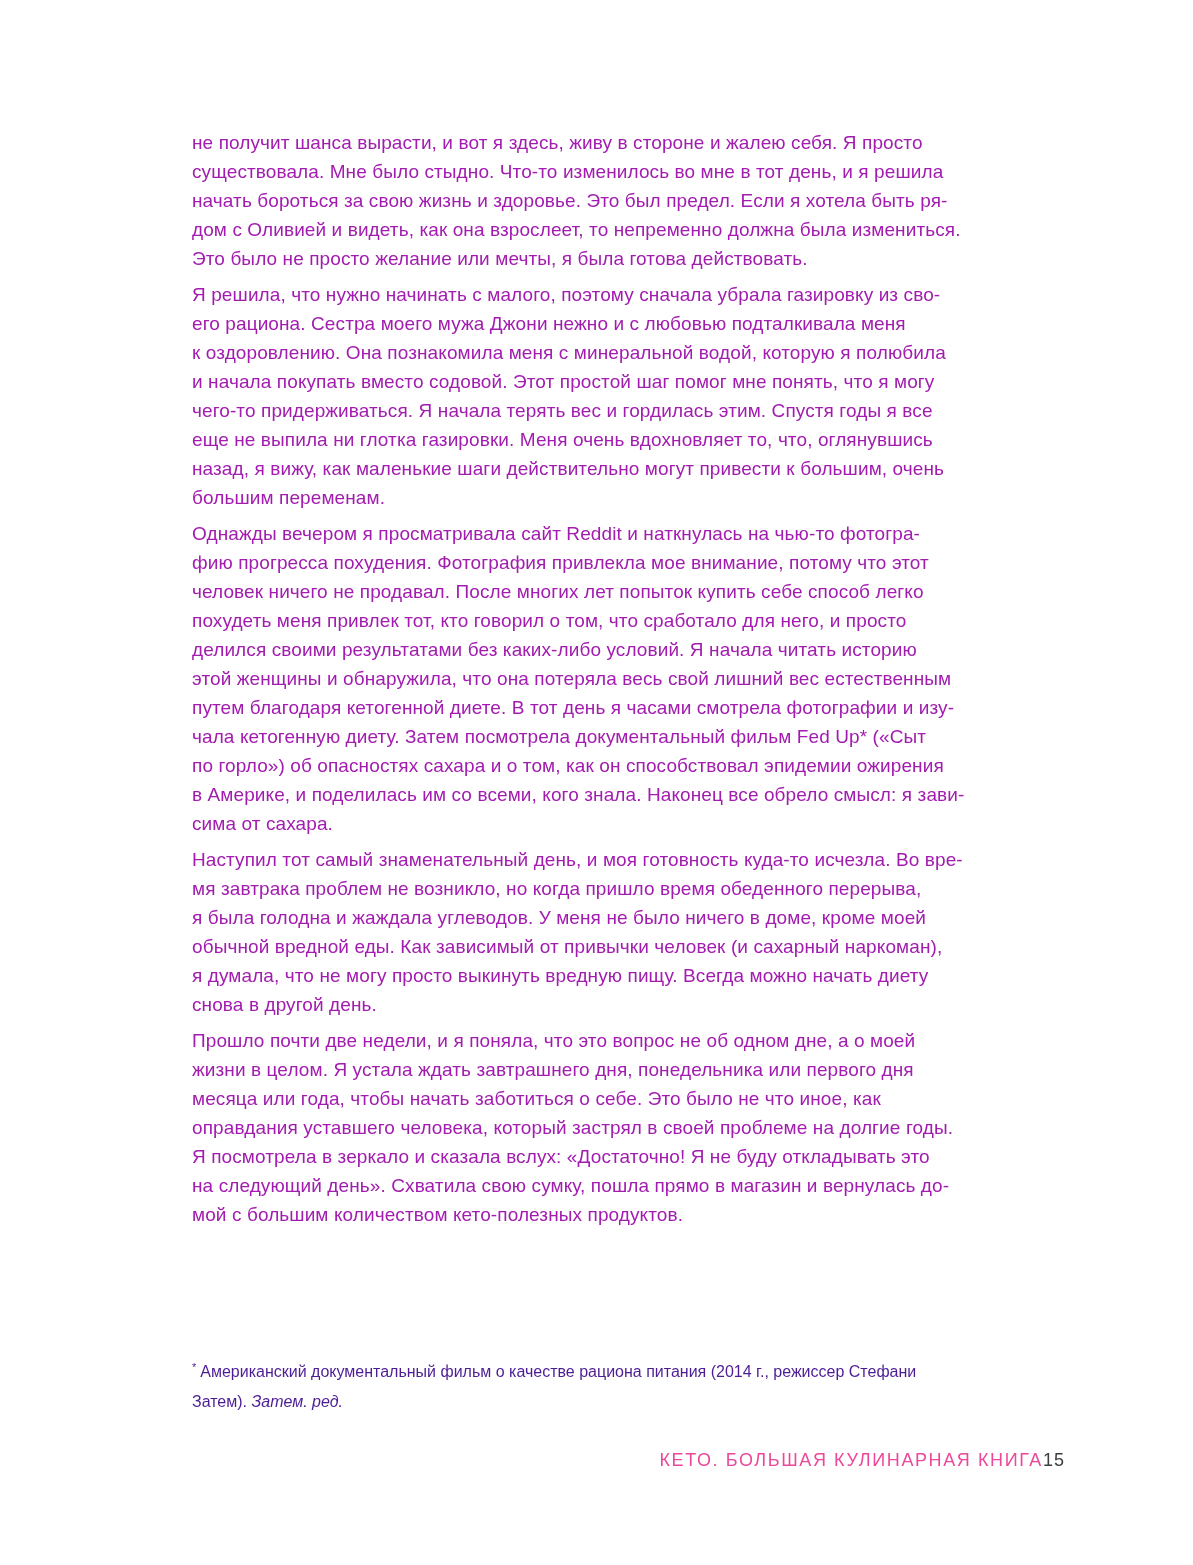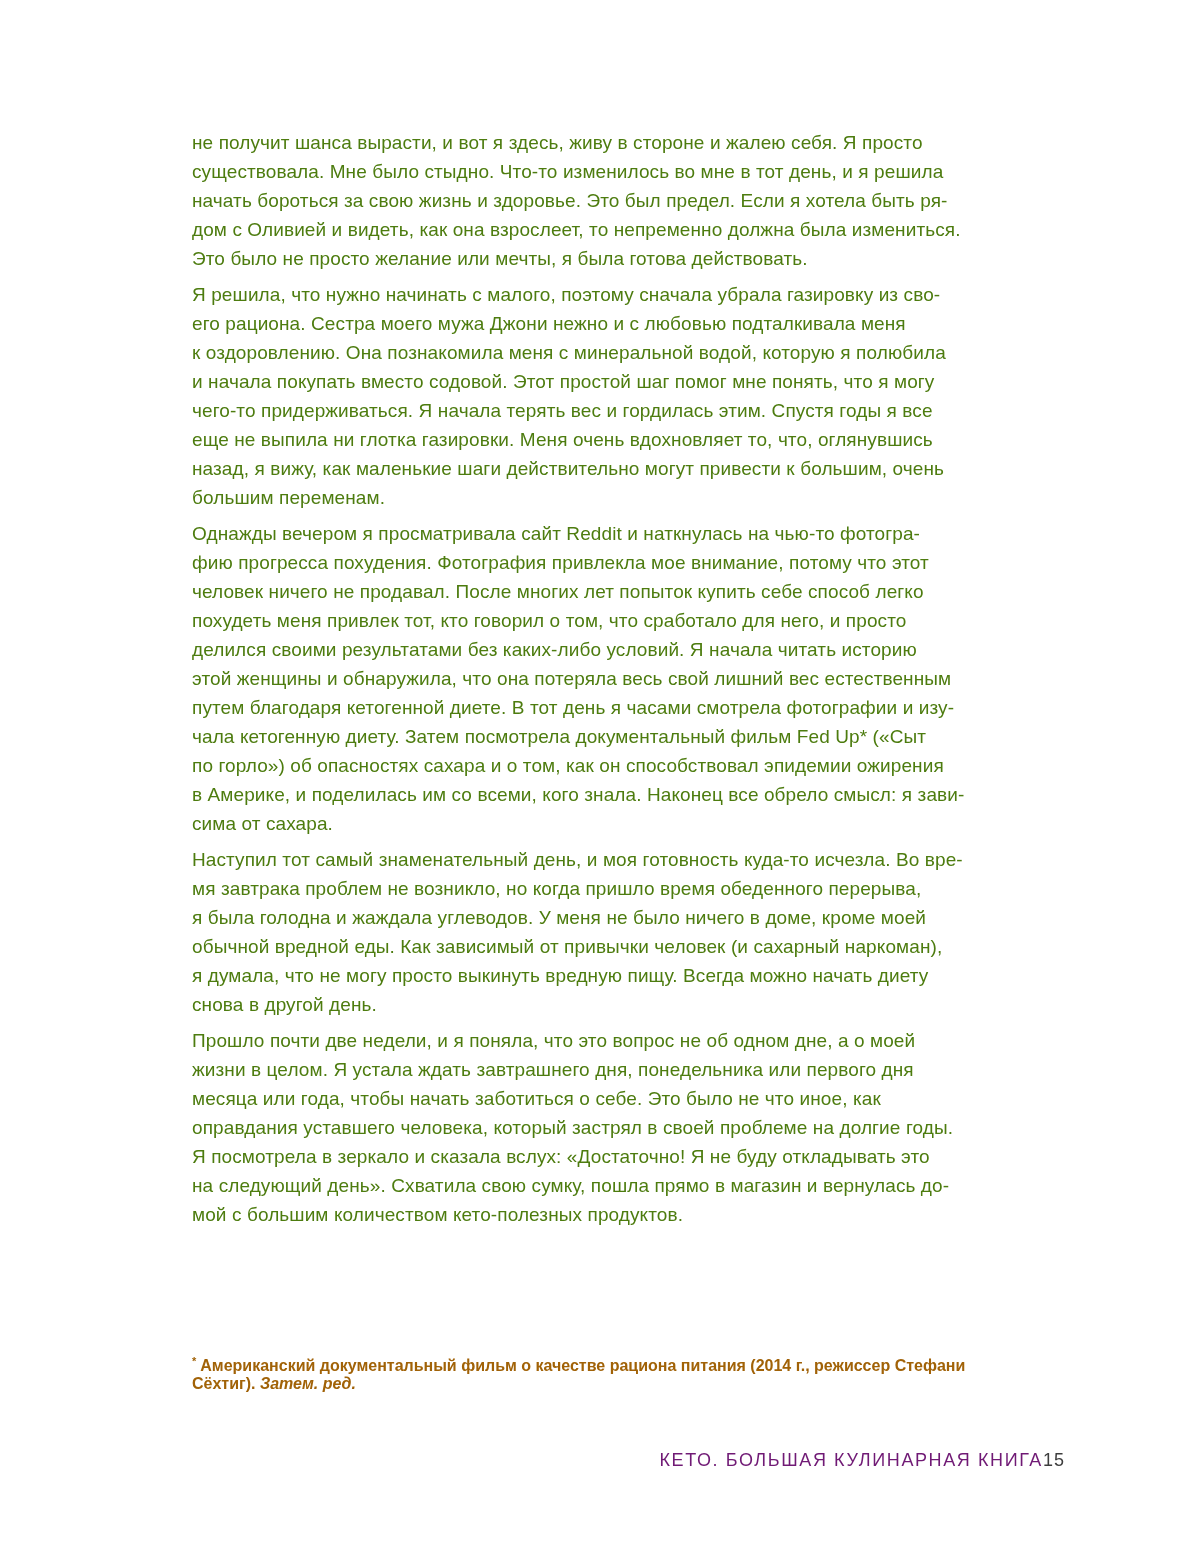--- a/index.html
+++ b/index.html
@@ -19,53 +19,53 @@
   .text-block {
     position: absolute;
     left: 192px;
     top: 128px;
     width: 800px;
   }
   .para {
     margin: 0 0 7px 0;
     font-size: 19px;
     line-height: 29px;
-    color: #4d7c0f;
+    color: #a21caf;
     letter-spacing: 0.1px;
     white-space: pre-line;
     font-weight: 300;
   }
   .footnote {
     position: absolute;
     left: 192px;
     top: 1352px;
     width: 800px;
     font-size: 16px;
-    line-height: 18px;
-    color: #a16207;
-    font-weight: 700;
+    line-height: 30px;
+    color: #4c1d95;
+    font-weight: 400;
   }
   .fn-marker {
     vertical-align: super;
     font-size: 11px;
     margin-right: 4px;
   }
   .fn-italic {
     font-style: italic;
   }
   .footer {
     position: absolute;
     top: 1448px;
     right: 128px;
     white-space: nowrap;
     font-size: 18px;
     line-height: 24px;
   }
   .running-title {
-    color: #701a75;
+    color: #ec4899;
     letter-spacing: 1.6px;
     font-weight: 300;
   }
   .page-number {
     color: #3d3d3d;
     letter-spacing: 1px;
     font-weight: 300;
   }
 </style>
 </head>
@@ -108,20 +108,20 @@
 жизни в целом. Я устала ждать завтрашнего дня, понедельника или первого дня
 месяца или года, чтобы начать заботиться о себе. Это было не что иное, как
 оправдания уставшего человека, который застрял в своей проблеме на долгие годы.
 Я посмотрела в зеркало и сказала вслух: «Достаточно! Я не буду откладывать это
 на следующий день». Схватила свою сумку, пошла прямо в магазин и вернулась до-
 мой с большим количеством кето-полезных продуктов.</p>
   </main>
 
   <div class="footnote">
     <div><span class="fn-marker">*</span><span>Американский документальный фильм о качестве рациона питания (2014 г., режиссер Стефани</span></div>
-    <div><span>Сёхтиг). </span><span class="fn-italic">Затем. ред.</span></div>
+    <div><span>Затем). </span><span class="fn-italic">Затем. ред.</span></div>
   </div>
 
   <footer class="footer">
     <span class="running-title">КЕТО. БОЛЬШАЯ КУЛИНАРНАЯ КНИГА</span><span class="page-number">15</span>
   </footer>
 
 </div>
 
 </body></html>

